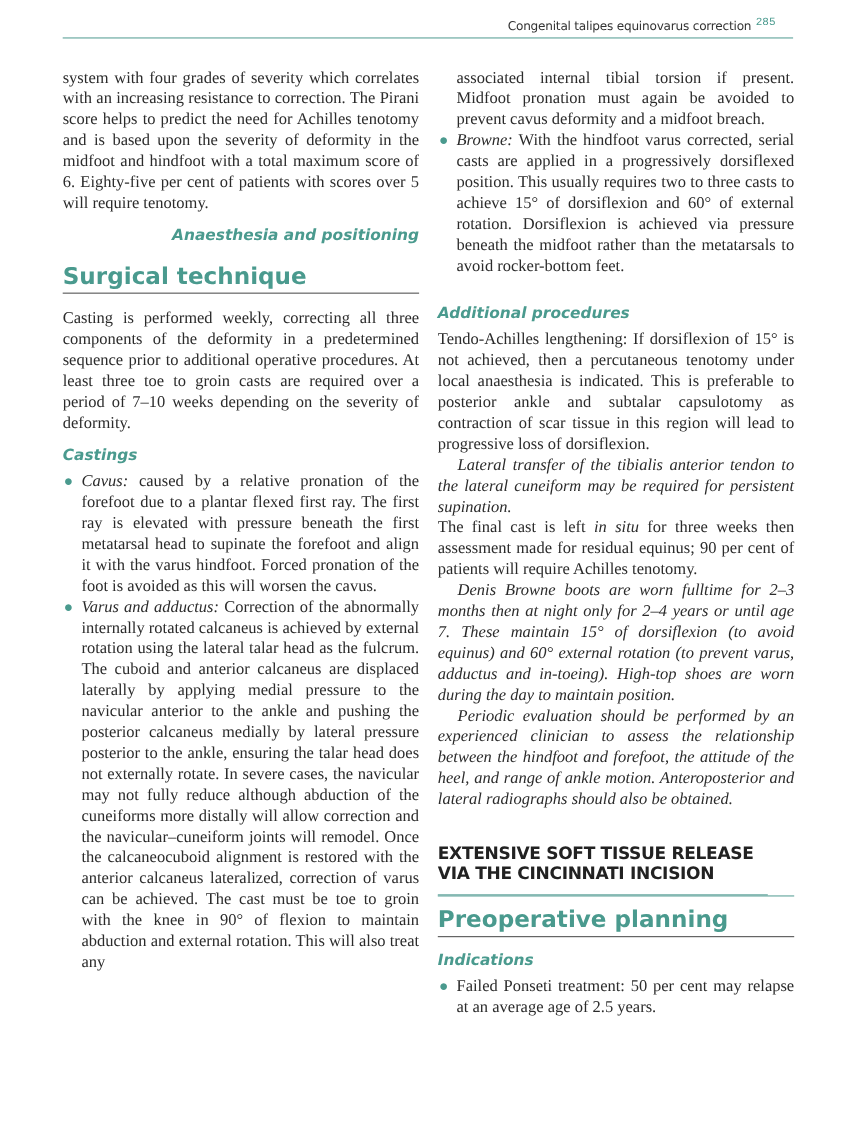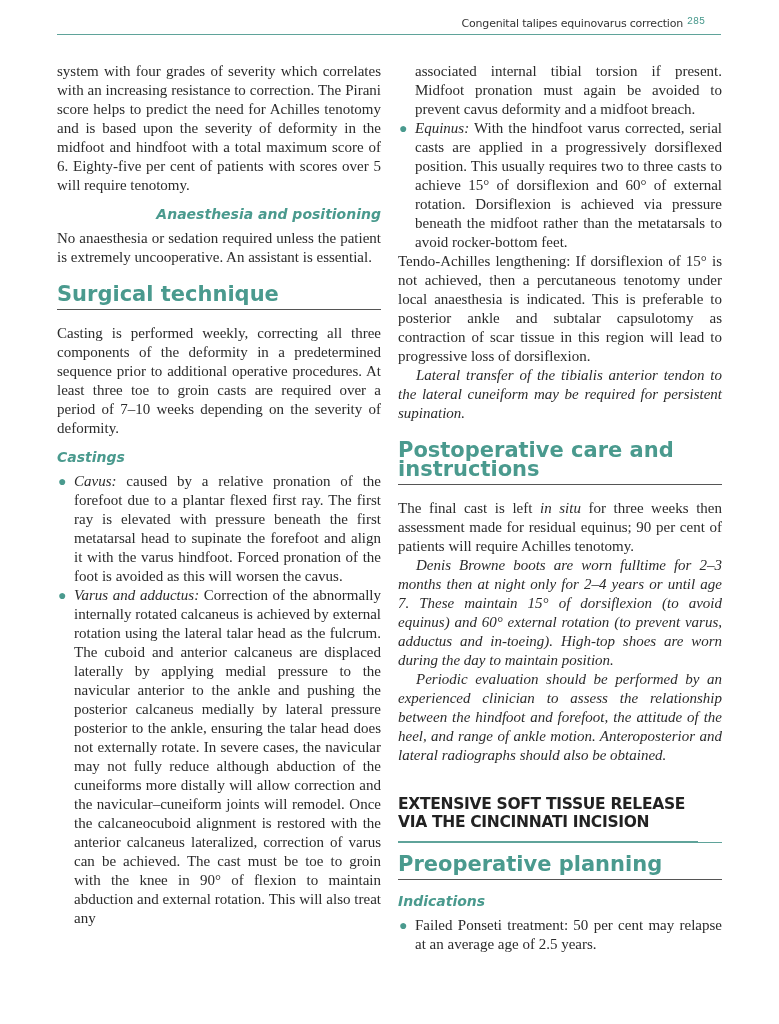--- a/index.html
+++ b/index.html
@@ -25,48 +25,47 @@
 
 <div class="page-header">
   <span class="running-title">Congenital talipes equinovarus correction</span>
   <span class="page-number">285</span>
 </div>
 
 <div class="col col-left">
   <p>system with four grades of severity which correlates with an increasing resistance to correction. The Pirani score helps to predict the need for Achilles tenotomy and is based upon the severity of deformity in the midfoot and hindfoot with a total maximum score of 6. Eighty-five per cent of patients with scores over 5 will require tenotomy.</p>
 
   <h3 class="h3" style="margin-top:10px; margin-bottom:5px;text-align:right;">Anaesthesia and positioning</h3>
-  <p>No anaesthesia or sedation required unless the patient is extremely uncooperative. An assistant is essential.</p>
 
   <h2 class="h2" style="margin-top:18px; margin-bottom:14px;">Surgical technique</h2>
   <p>Casting is performed weekly, correcting all three components of the deformity in a predetermined sequence prior to additional operative procedures. At least three toe to groin casts are required over a period of 7–10 weeks depending on the severity of deformity.</p>
 
   <h3 class="h3" style="margin-top:10px; margin-bottom:5px;">Castings</h3>
   <ul>
     <li>
       <span class="bullet">●</span><span class="em">Cavus:</span><span> caused by a relative pronation of the forefoot due to a plantar flexed first ray. The first ray is elevated with pressure beneath the first metatarsal head to supinate the forefoot and align it with the varus hindfoot. Forced pronation of the foot is avoided as this will worsen the cavus.</span>
     </li>
     <li>
       <span class="bullet">●</span><span class="em">Varus and adductus:</span><span> Correction of the abnormally internally rotated calcaneus is achieved by external rotation using the lateral talar head as the fulcrum. The cuboid and anterior calcaneus are displaced laterally by applying medial pressure to the navicular anterior to the ankle and pushing the posterior calcaneus medially by lateral pressure posterior to the ankle, ensuring the talar head does not externally rotate. In severe cases, the navicular may not fully reduce although abduction of the cuneiforms more distally will allow correction and the navicular–cuneiform joints will remodel. Once the calcaneocuboid alignment is restored with the anterior calcaneus lateralized, correction of varus can be achieved. The cast must be toe to groin with the knee in 90° of flexion to maintain abduction and external rotation. This will also treat any</span>
     </li>
   </ul>
 </div>
 
 <div class="col col-right">
   <p style="padding-left:17px;">associated internal tibial torsion if present. Midfoot pronation must again be avoided to prevent cavus deformity and a midfoot breach.</p>
   <ul>
     <li>
-      <span class="bullet">●</span><span class="em">Equinus:</span><span> With the hindfoot varus corrected, serial casts are applied in a progressively dorsiflexed position. This usually requires two to three casts to achieve 15° of dorsiflexion and 60° of external rotation. Dorsiflexion is achieved via pressure beneath the midfoot rather than the metatarsals to avoid rocker-bottom feet.</span>
+      <span class="bullet">●</span><span class="em">Browne:</span><span> With the hindfoot varus corrected, serial casts are applied in a progressively dorsiflexed position. This usually requires two to three casts to achieve 15° of dorsiflexion and 60° of external rotation. Dorsiflexion is achieved via pressure beneath the midfoot rather than the metatarsals to avoid rocker-bottom feet.</span>
     </li>
   </ul>
 
+  <h3 class="h3" style="margin-top:24px; margin-bottom:5px;">Additional procedures</h3>
   <p>Tendo-Achilles lengthening: If dorsiflexion of 15° is not achieved, then a percutaneous tenotomy under local anaesthesia is indicated. This is preferable to posterior ankle and subtalar capsulotomy as contraction of scar tissue in this region will lead to progressive loss of dorsiflexion.</p>
   <p class="indent">Lateral transfer of the tibialis anterior tendon to the lateral cuneiform may be required for persistent supination.</p>
 
-  <h2 class="h2" style="margin-top:18px; margin-bottom:14px;">Postoperative care and instructions</h2>
   <p><span>The final cast is left </span><span class="em">in situ</span><span> for three weeks then assessment made for residual equinus; 90 per cent of patients will require Achilles tenotomy.</span></p>
   <p class="indent">Denis Browne boots are worn fulltime for 2–3 months then at night only for 2–4 years or until age 7. These maintain 15° of dorsiflexion (to avoid equinus) and 60° external rotation (to prevent varus, adductus and in-toeing). High-top shoes are worn during the day to maintain position.</p>
   <p class="indent">Periodic evaluation should be performed by an experienced clinician to assess the relationship between the hindfoot and forefoot, the attitude of the heel, and range of ankle motion. Anteroposterior and lateral radiographs should also be obtained.</p>
 
   <h1 class="h1" style="margin-top:30px; margin-bottom:14px; width:300px;">EXTENSIVE SOFT TISSUE RELEASE VIA THE CINCINNATI INCISION</h1>
   <div style="border-bottom:1.2px solid #5fa39a; margin-top:-14px; margin-bottom:12px;"></div>
 
   <h2 class="h2" style="margin-top:0; margin-bottom:12px;">Preoperative planning</h2>
 
   <h3 class="h3" style="margin-top:0; margin-bottom:5px;">Indications</h3>

